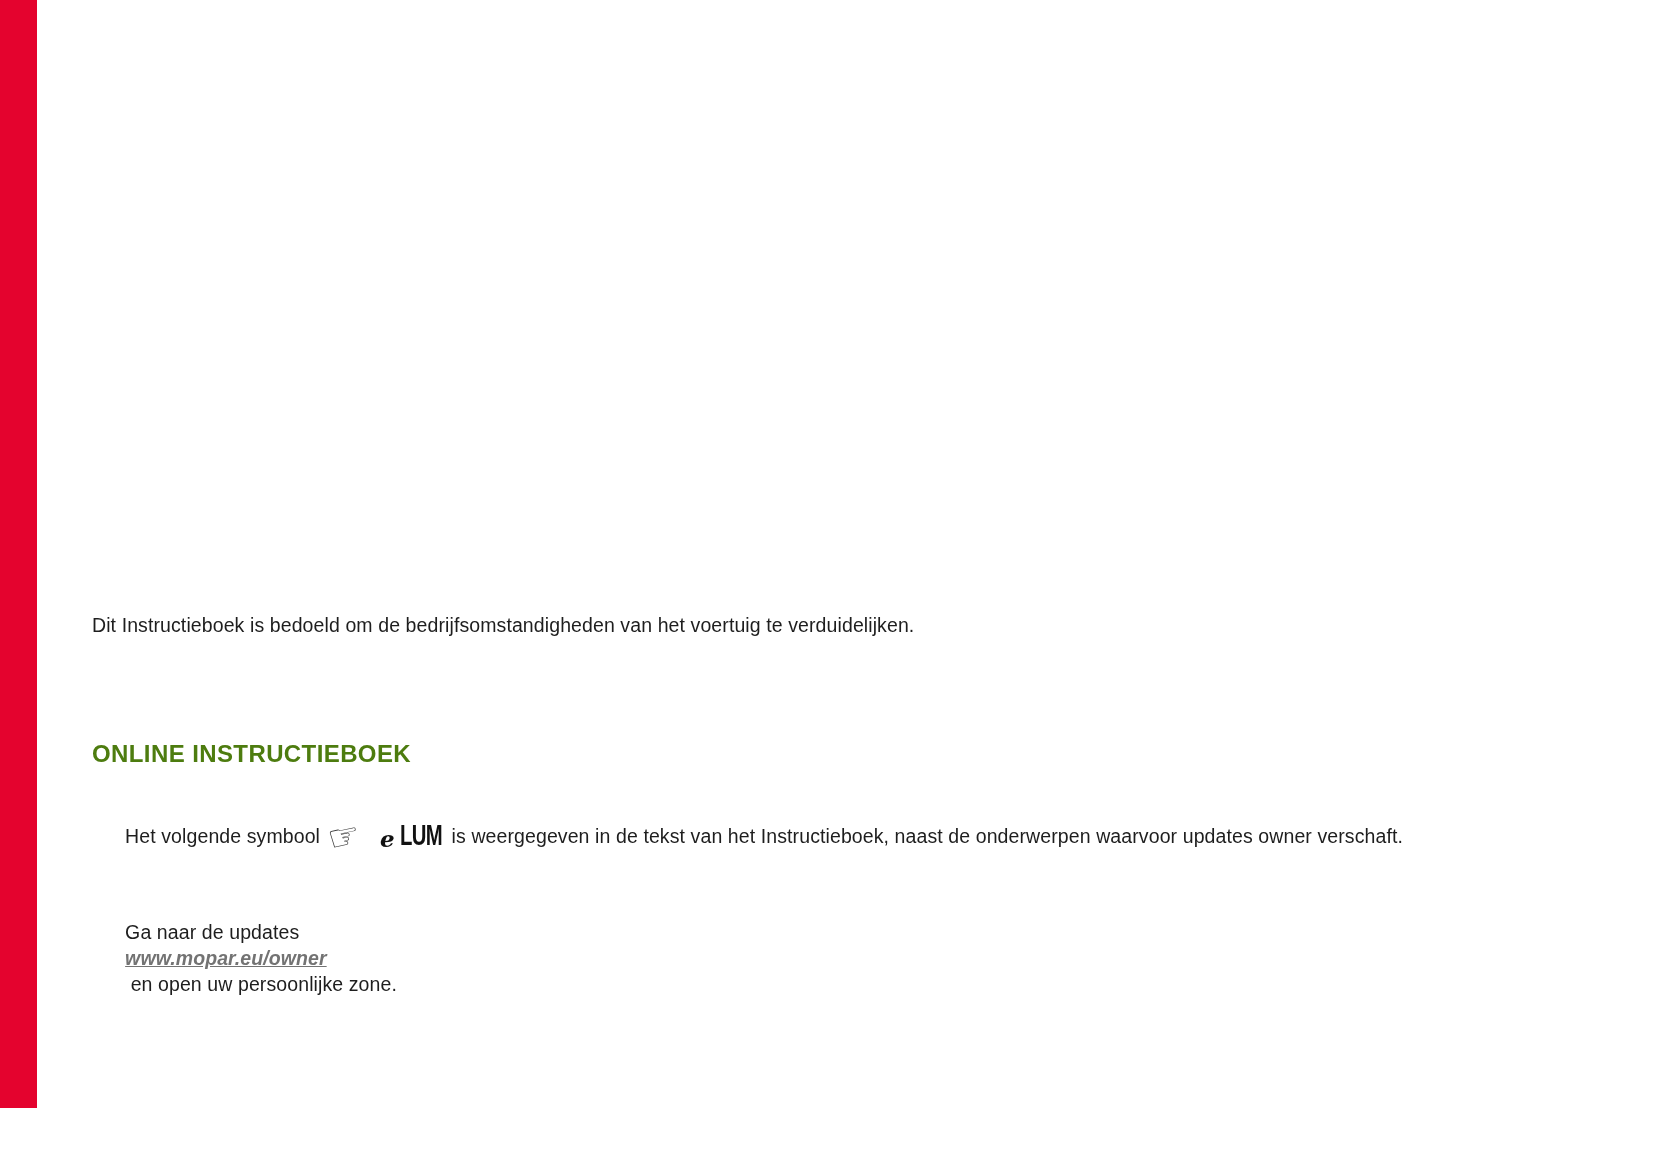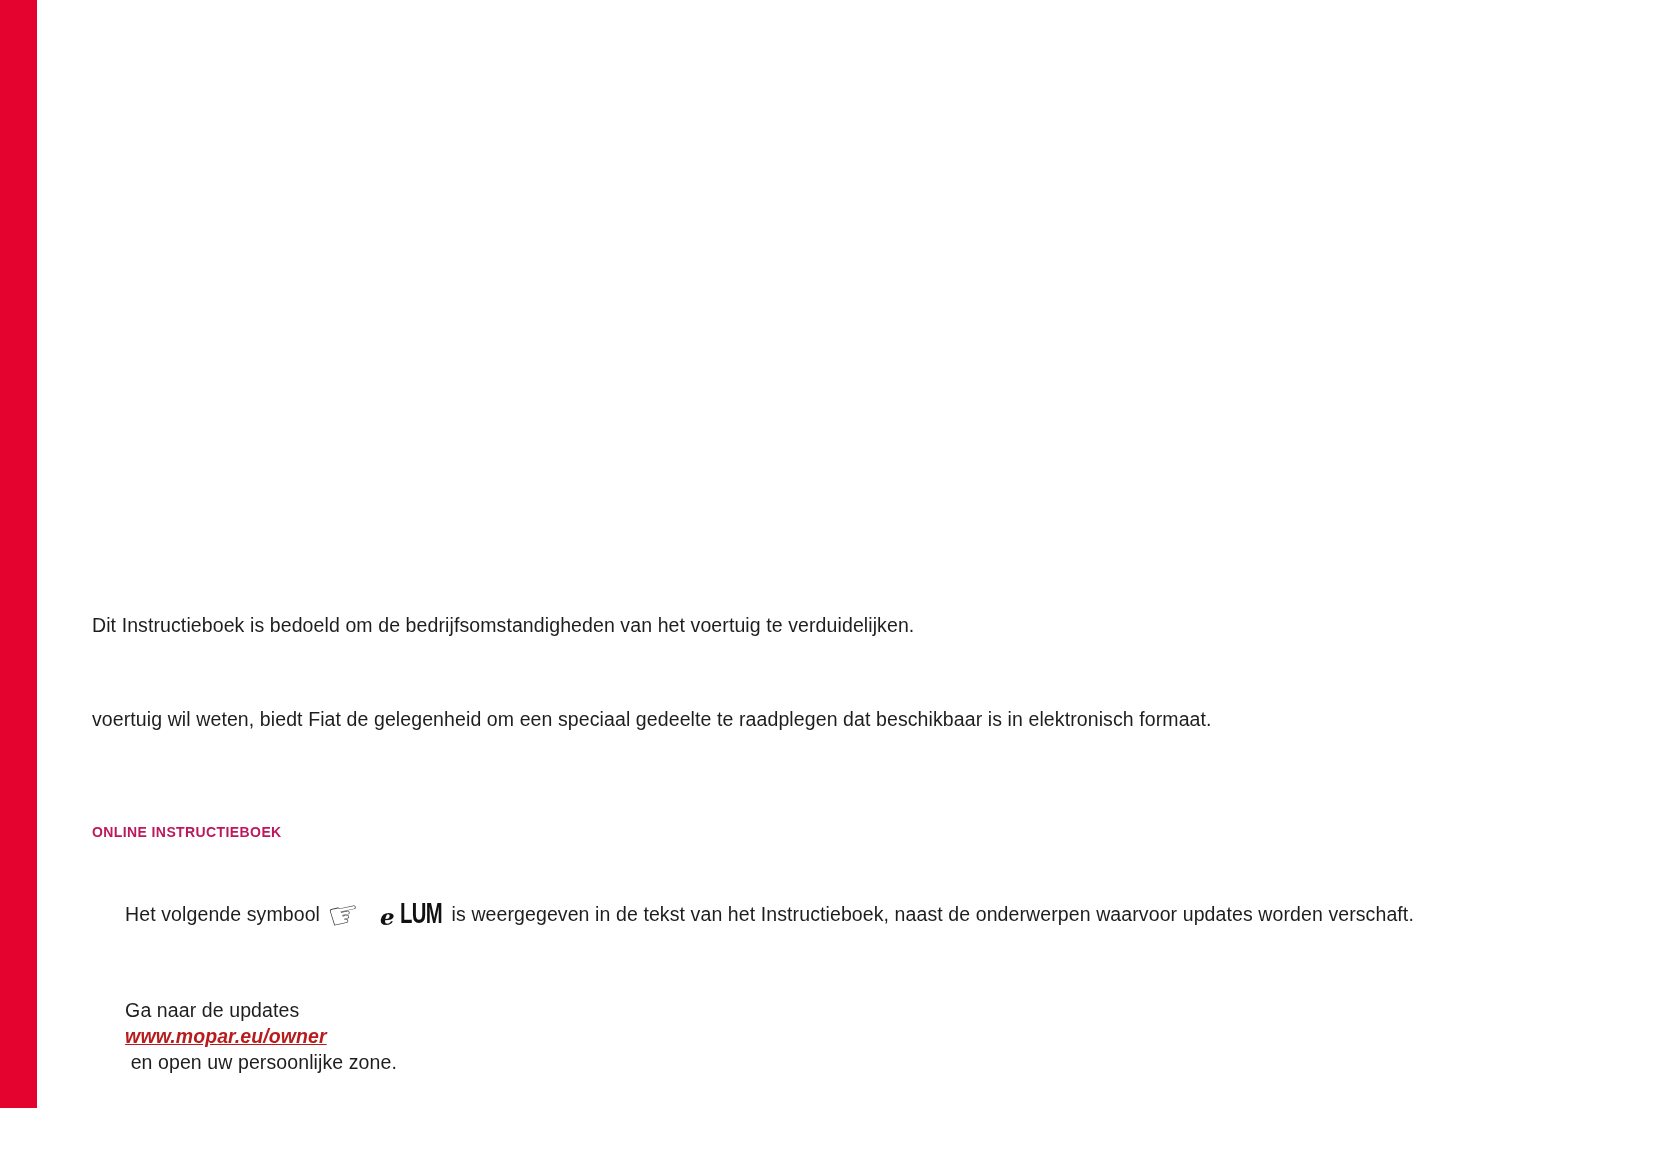--- a/index.html
+++ b/index.html
@@ -25,31 +25,31 @@
     line-height: 26px;
     letter-spacing: 0.1px;
   }
   #text-block p { margin: 0; white-space: pre; }
   .line { display: block; white-space: pre; }
   .p1 { margin-bottom: 16px !important; }
   .heading {
     margin-top: 35px !important;
     margin-bottom: 30px !important;
     font-weight: bold;
-    font-size: 14px;
+    font-size: 24px;
     letter-spacing: 0.4px;
-    color: #be185d;
+    color: #4d7c0f;
   }
   .p3 { margin-bottom: 14px !important; }
   .p4 { margin-bottom: 14px !important; }
   .doc-link {
     font-weight: bold;
     font-style: italic;
     text-decoration: underline;
-    color: #b91c1c;
+    color: #737373;
   }
   .elum-symbol {
     display: inline-block;
     height: 30px;
     margin: 0 10px 0 8px;
     vertical-align: middle;
     position: relative;
     top: -3px;
     white-space: nowrap;
   }
@@ -95,33 +95,32 @@
 
 <div id="page">
 
   <div id="accent-bar" style="background: rgb(228, 3, 46);"></div>
 
   <div id="text-block" style="color: rgb(30, 30, 30);">
 
     <p class="p1">Dit Instructieboek is bedoeld om de bedrijfsomstandigheden van het voertuig te verduidelijken.</p>
 
     <p class="p2">
-      <span class="line">voertuig wil weten, biedt Fiat de gelegenheid om een speciaal gedeelte te raadplegen dat beschikbaar is in elektronisch formaat.</span>
     </p>
 
     <p class="heading">ONLINE INSTRUCTIEBOEK</p>
 
     <p class="p3">
       <span>Het volgende symbool</span><span class="elum-symbol">
         <span class="hand-icon">☞</span>
         <span class="elum-logo">
           <span class="elum-e">e</span>
           <span class="elum-lum">LUM</span>
         </span>
-      </span><span> is weergegeven in de tekst van het Instructieboek, naast de onderwerpen waarvoor updates worden verschaft.</span>
+      </span><span> is weergegeven in de tekst van het Instructieboek, naast de onderwerpen waarvoor updates owner verschaft.</span>
     </p>
 
     <p class="p4">
       <span>Ga naar de updates </span>
       <span class="doc-link">www.mopar.eu/owner</span>
       <span> en open uw persoonlijke zone.</span>
     </p>
 
   </div>
 </div>

